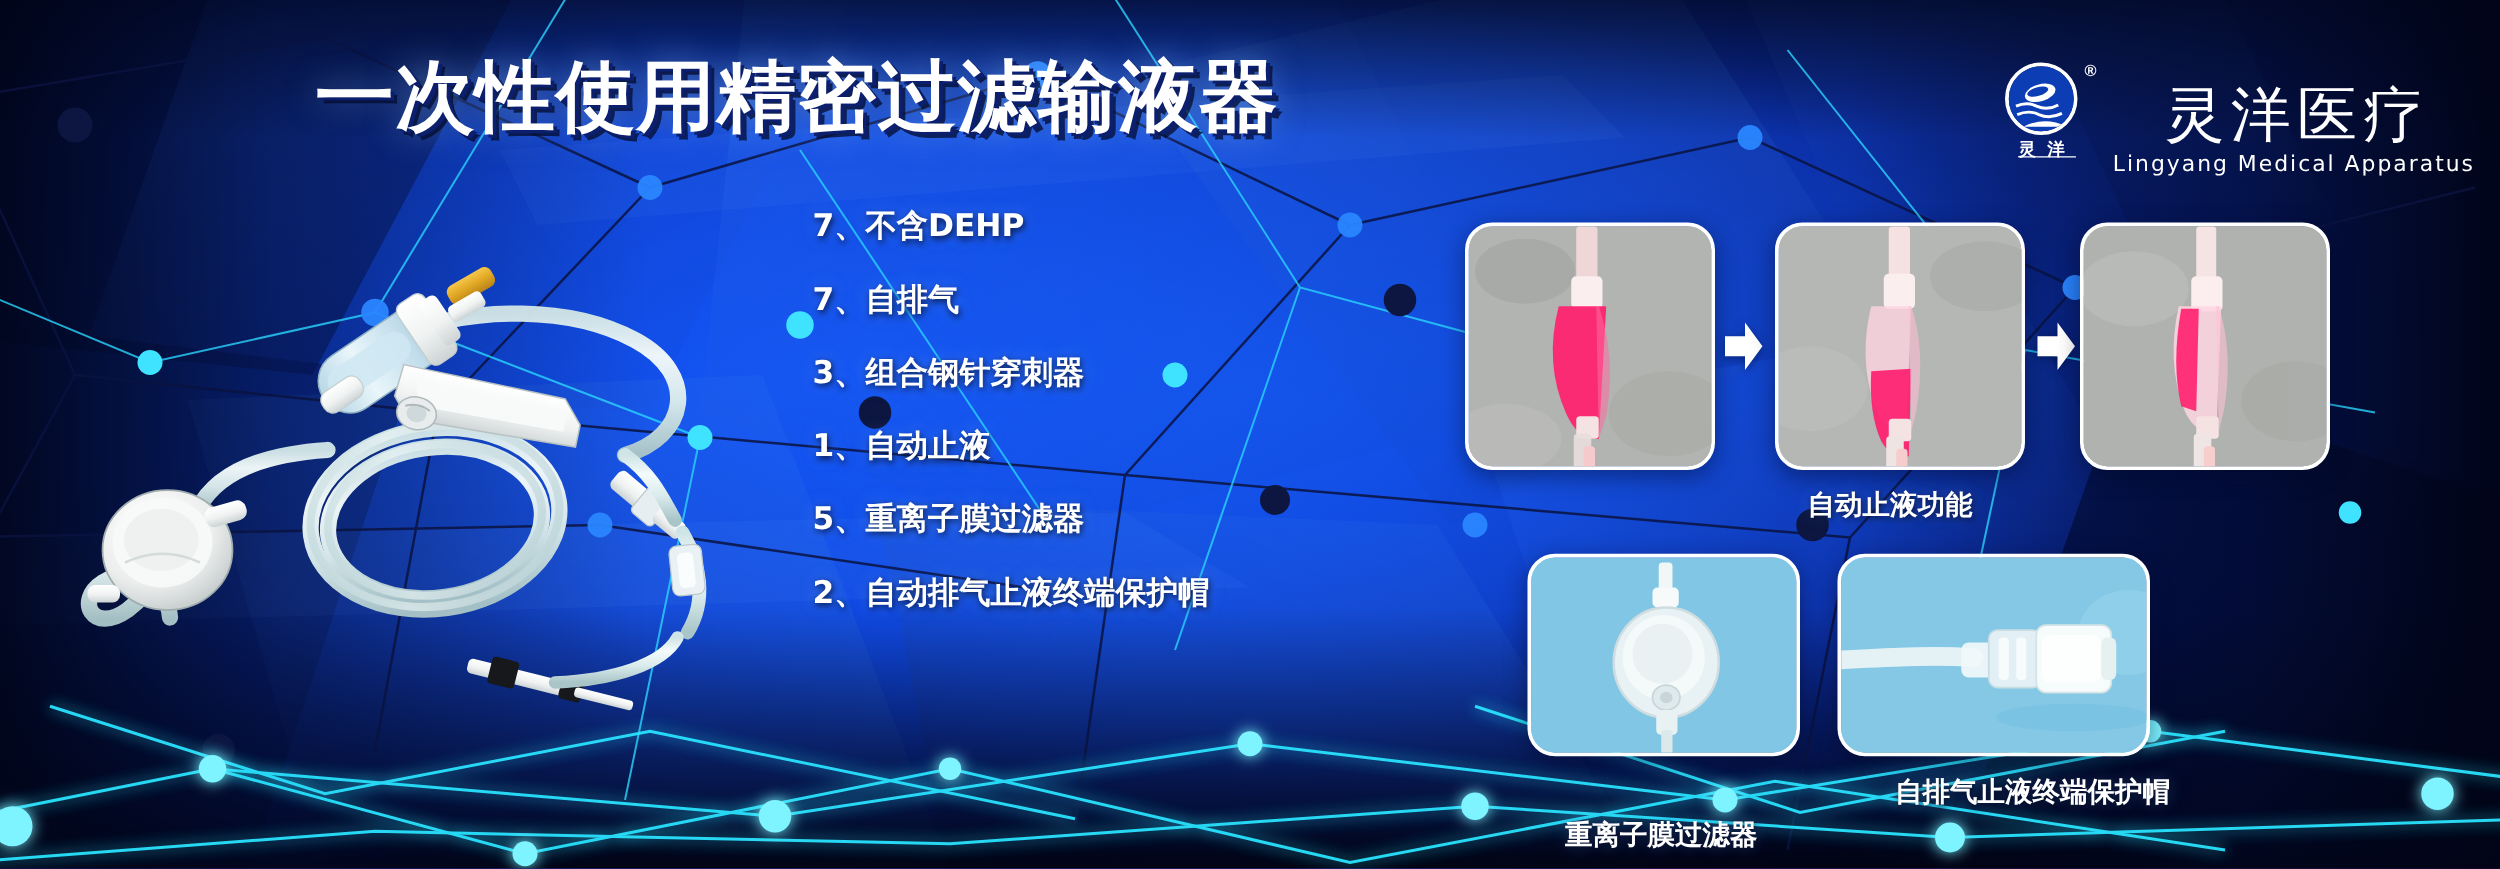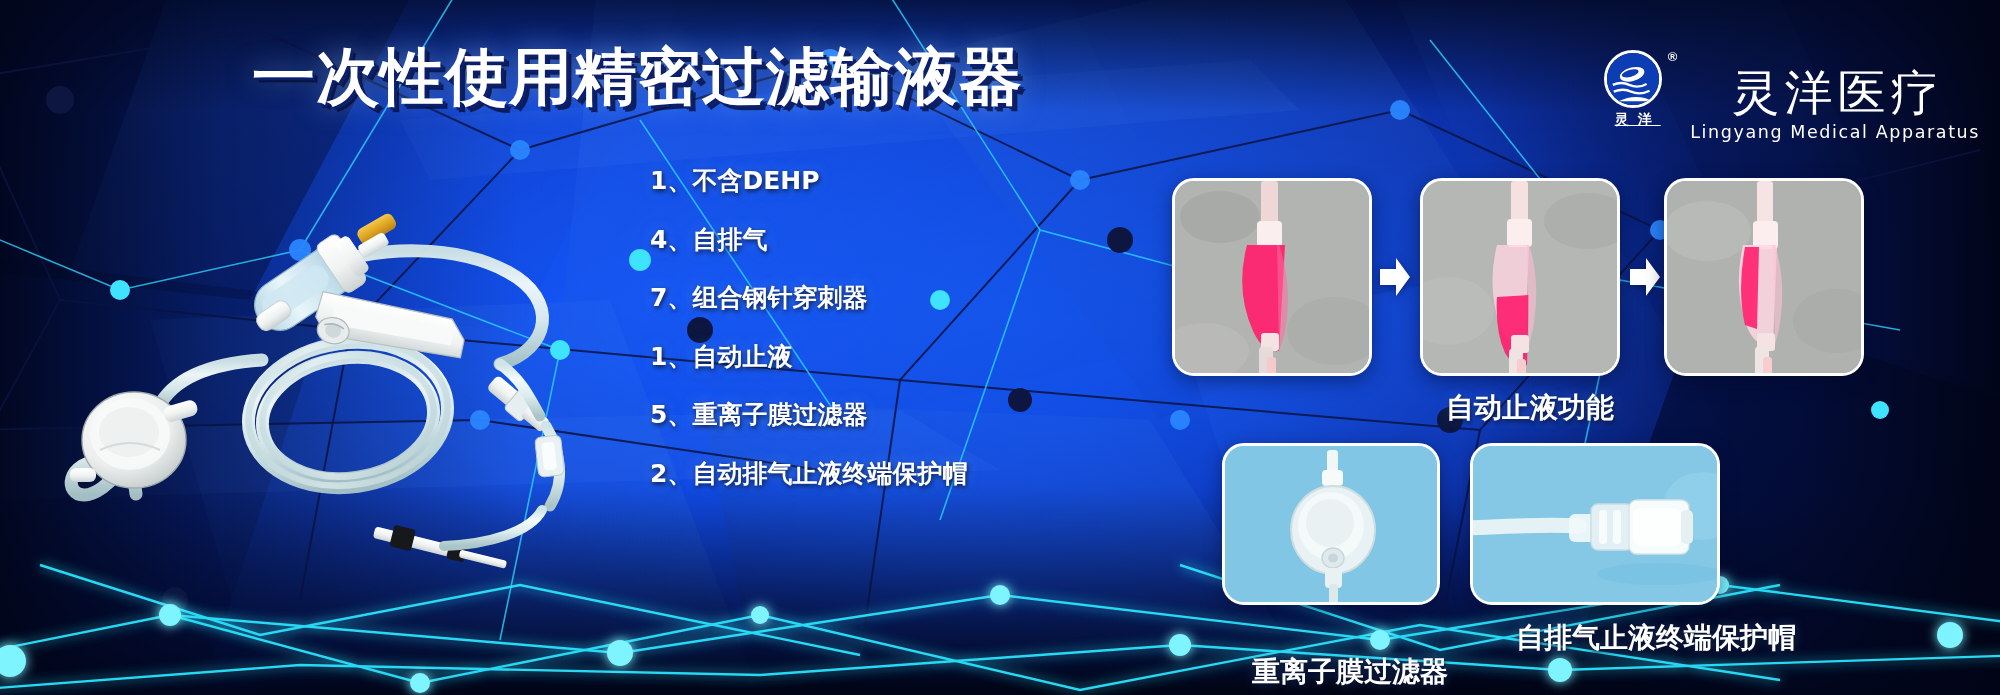--- a/index.html
+++ b/index.html
@@ -99,21 +99,21 @@
 
   .arrow{
     position:absolute;
     width:34px;height:44px;
     filter:drop-shadow(0 2px 4px rgba(0,10,50,.5));
   }
 
   .caption{
     position:absolute;
     color:#fff; font-weight:bold;
-    font-size:28px; line-height:1;
+    font-size:22px; line-height:1;
     white-space:nowrap;
     text-shadow:1px 2px 5px rgba(2,10,40,.9), 0 0 12px rgba(120,180,255,.3);
     font-family:"DejaVu Sans","Liberation Sans",sans-serif;
   }
 
   
   .product{position:absolute; left:30px; top:150px; width:660px; height:420px;}
 </style>
 </head>
 <body>
@@ -375,23 +375,23 @@
       <rect x="360" y="384" width="22" height="22" rx="3" fill="#16181c"></rect>
       <rect x="418" y="386" width="18" height="18" rx="3" fill="#16181c"></rect>
       <rect x="430" y="392" width="48" height="8" rx="3" fill="url(#wht)"></rect>
     </g>
     <g fill="none" stroke="url(#tub)" stroke-width="10" stroke-linecap="round">
       <path d="M512,360 C500,382 460,394 414,396"></path>
     </g>
   </svg>
 
   <div class="features">
-    <div class="feat">1、不含DEHP</div>
-    <div class="feat">4、自排气</div>
-    <div class="feat">7、组合钢针穿刺器</div>
+    <div class="feat">7、不含DEHP</div>
+    <div class="feat">7、自排气</div>
+    <div class="feat">3、组合钢针穿刺器</div>
     <div class="feat">1、自动止液</div>
     <div class="feat">5、重离子膜过滤器</div>
     <div class="feat">2、自动排气止液终端保护帽</div>
   </div>
 
   <div class="panel ph-gray" style="left:1172px; top:178px; width:200px; height:198px;">
     <svg viewBox="0 0 200 198" width="200" height="198" preserveAspectRatio="none">
       <rect width="200" height="198" fill="#b2b4b1"></rect>
       <g opacity=".45">
         <ellipse cx="45" cy="36" rx="40" ry="26" fill="#9c9e9b"></ellipse>

